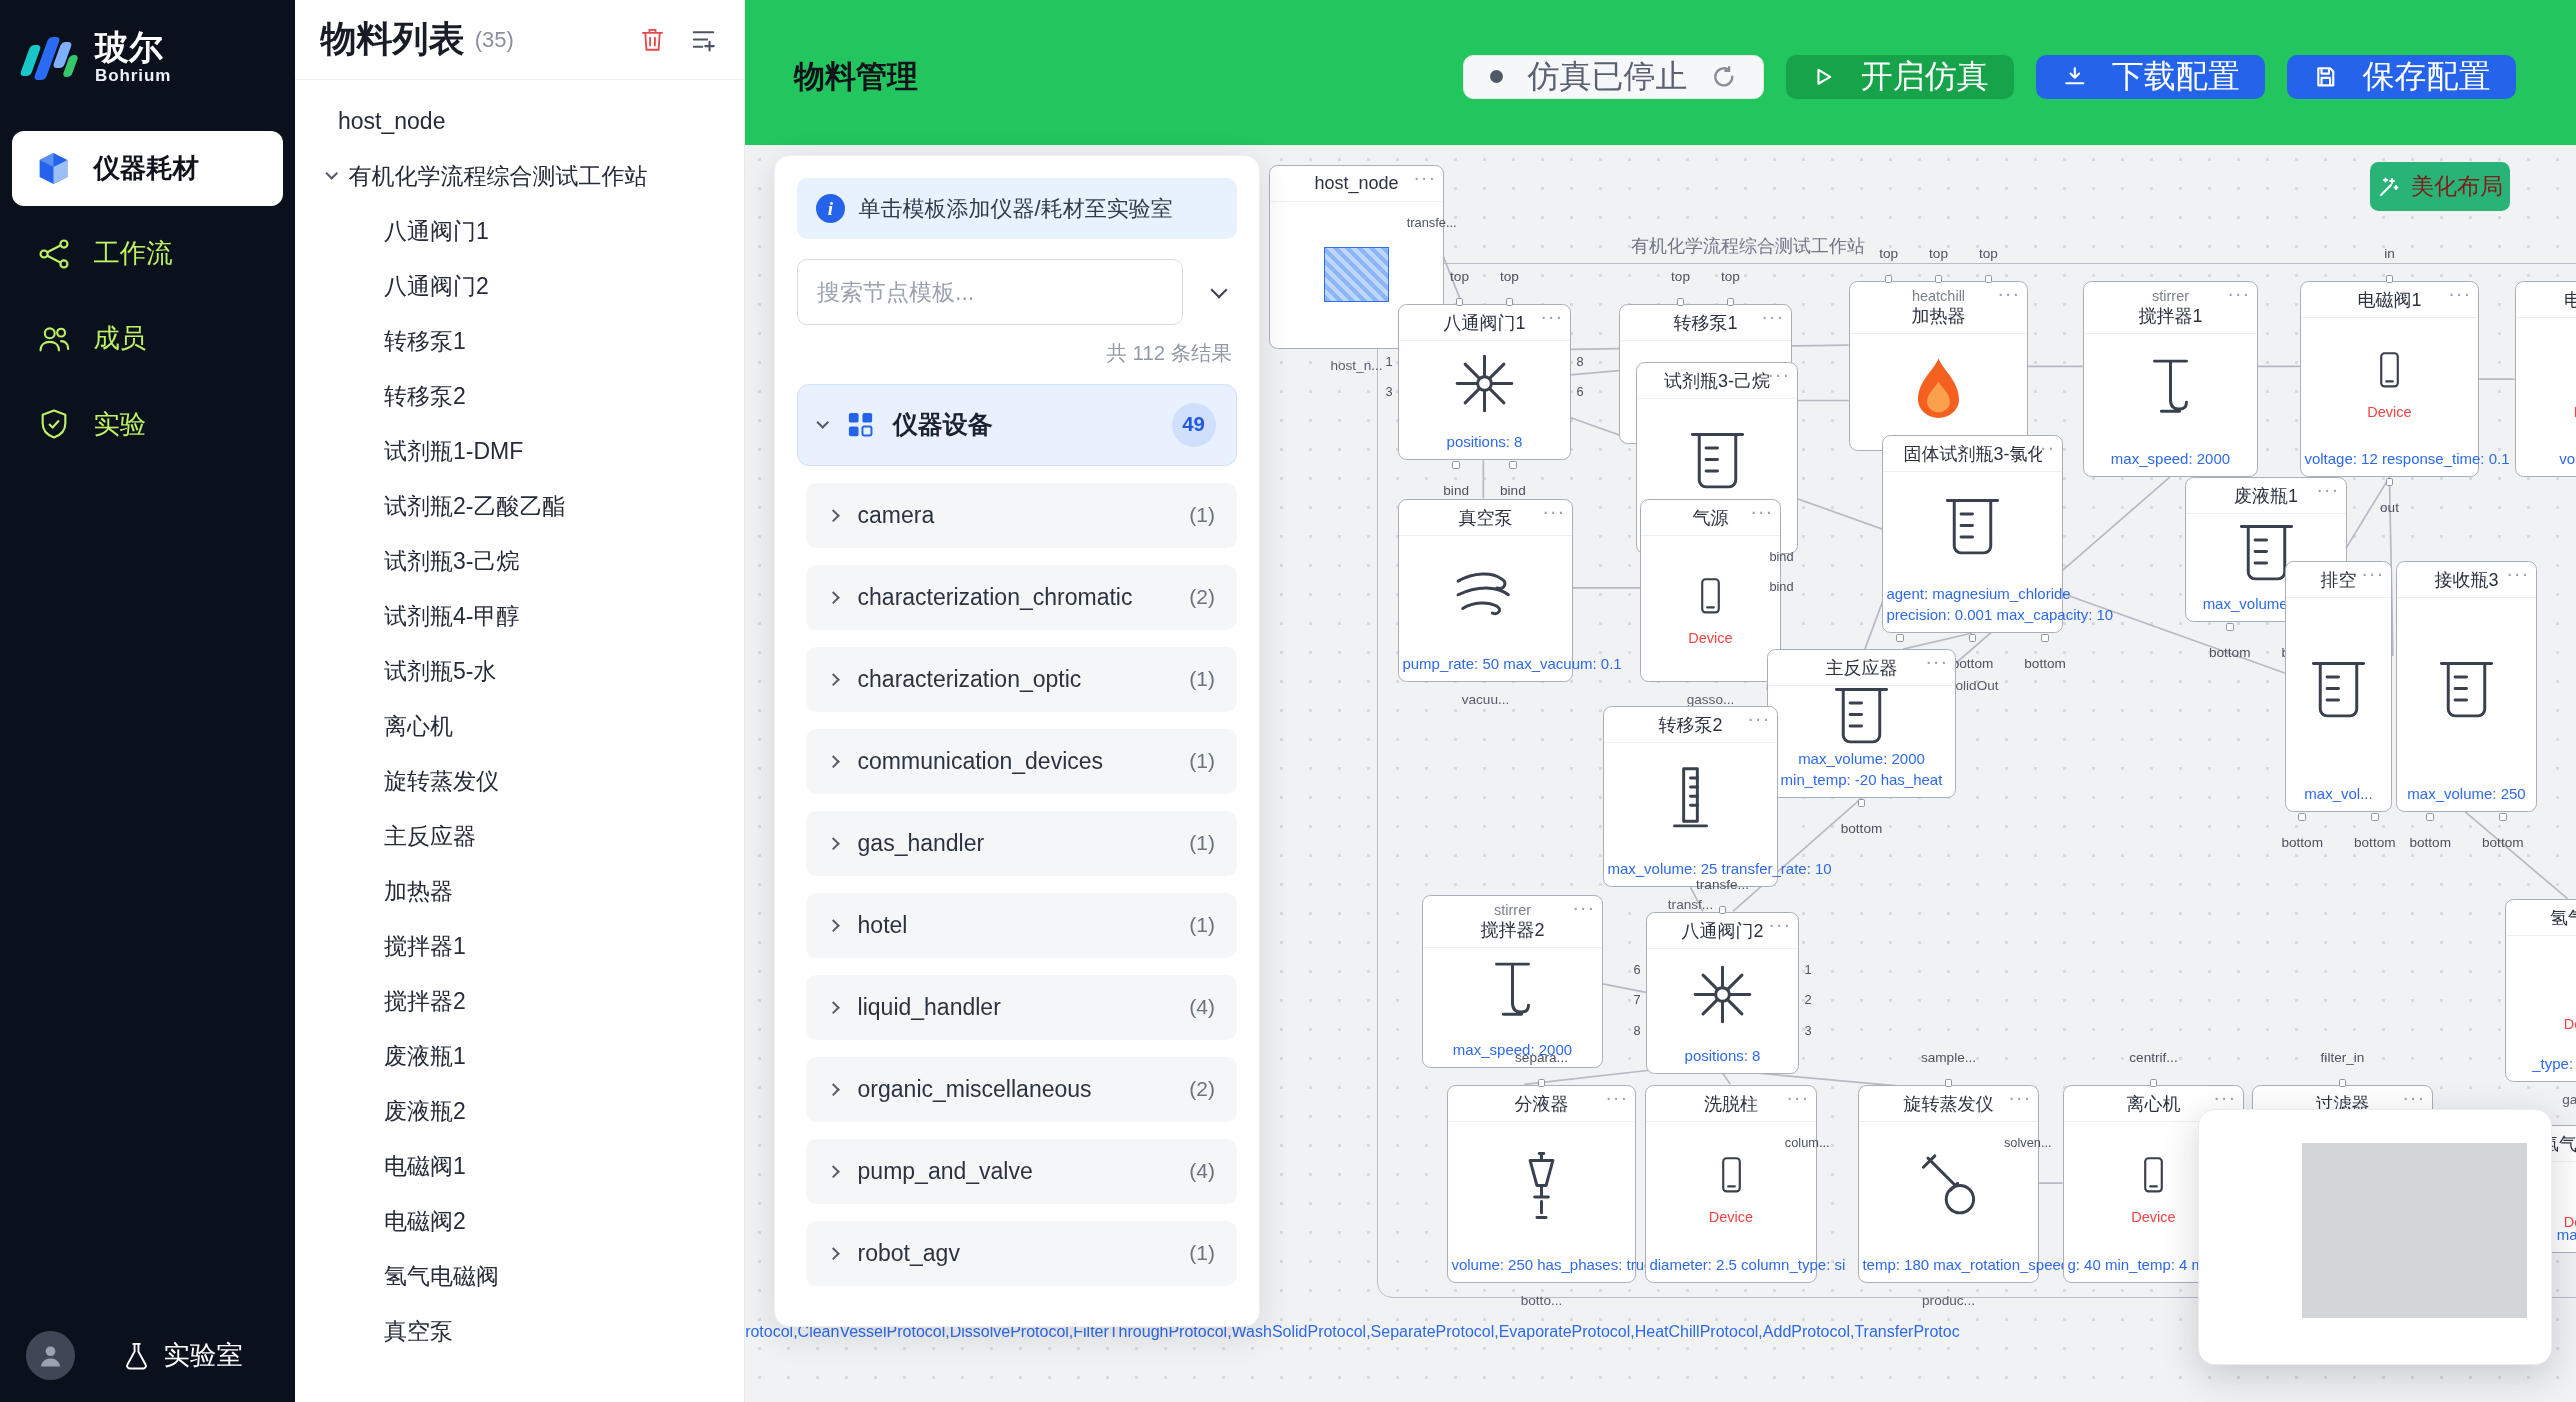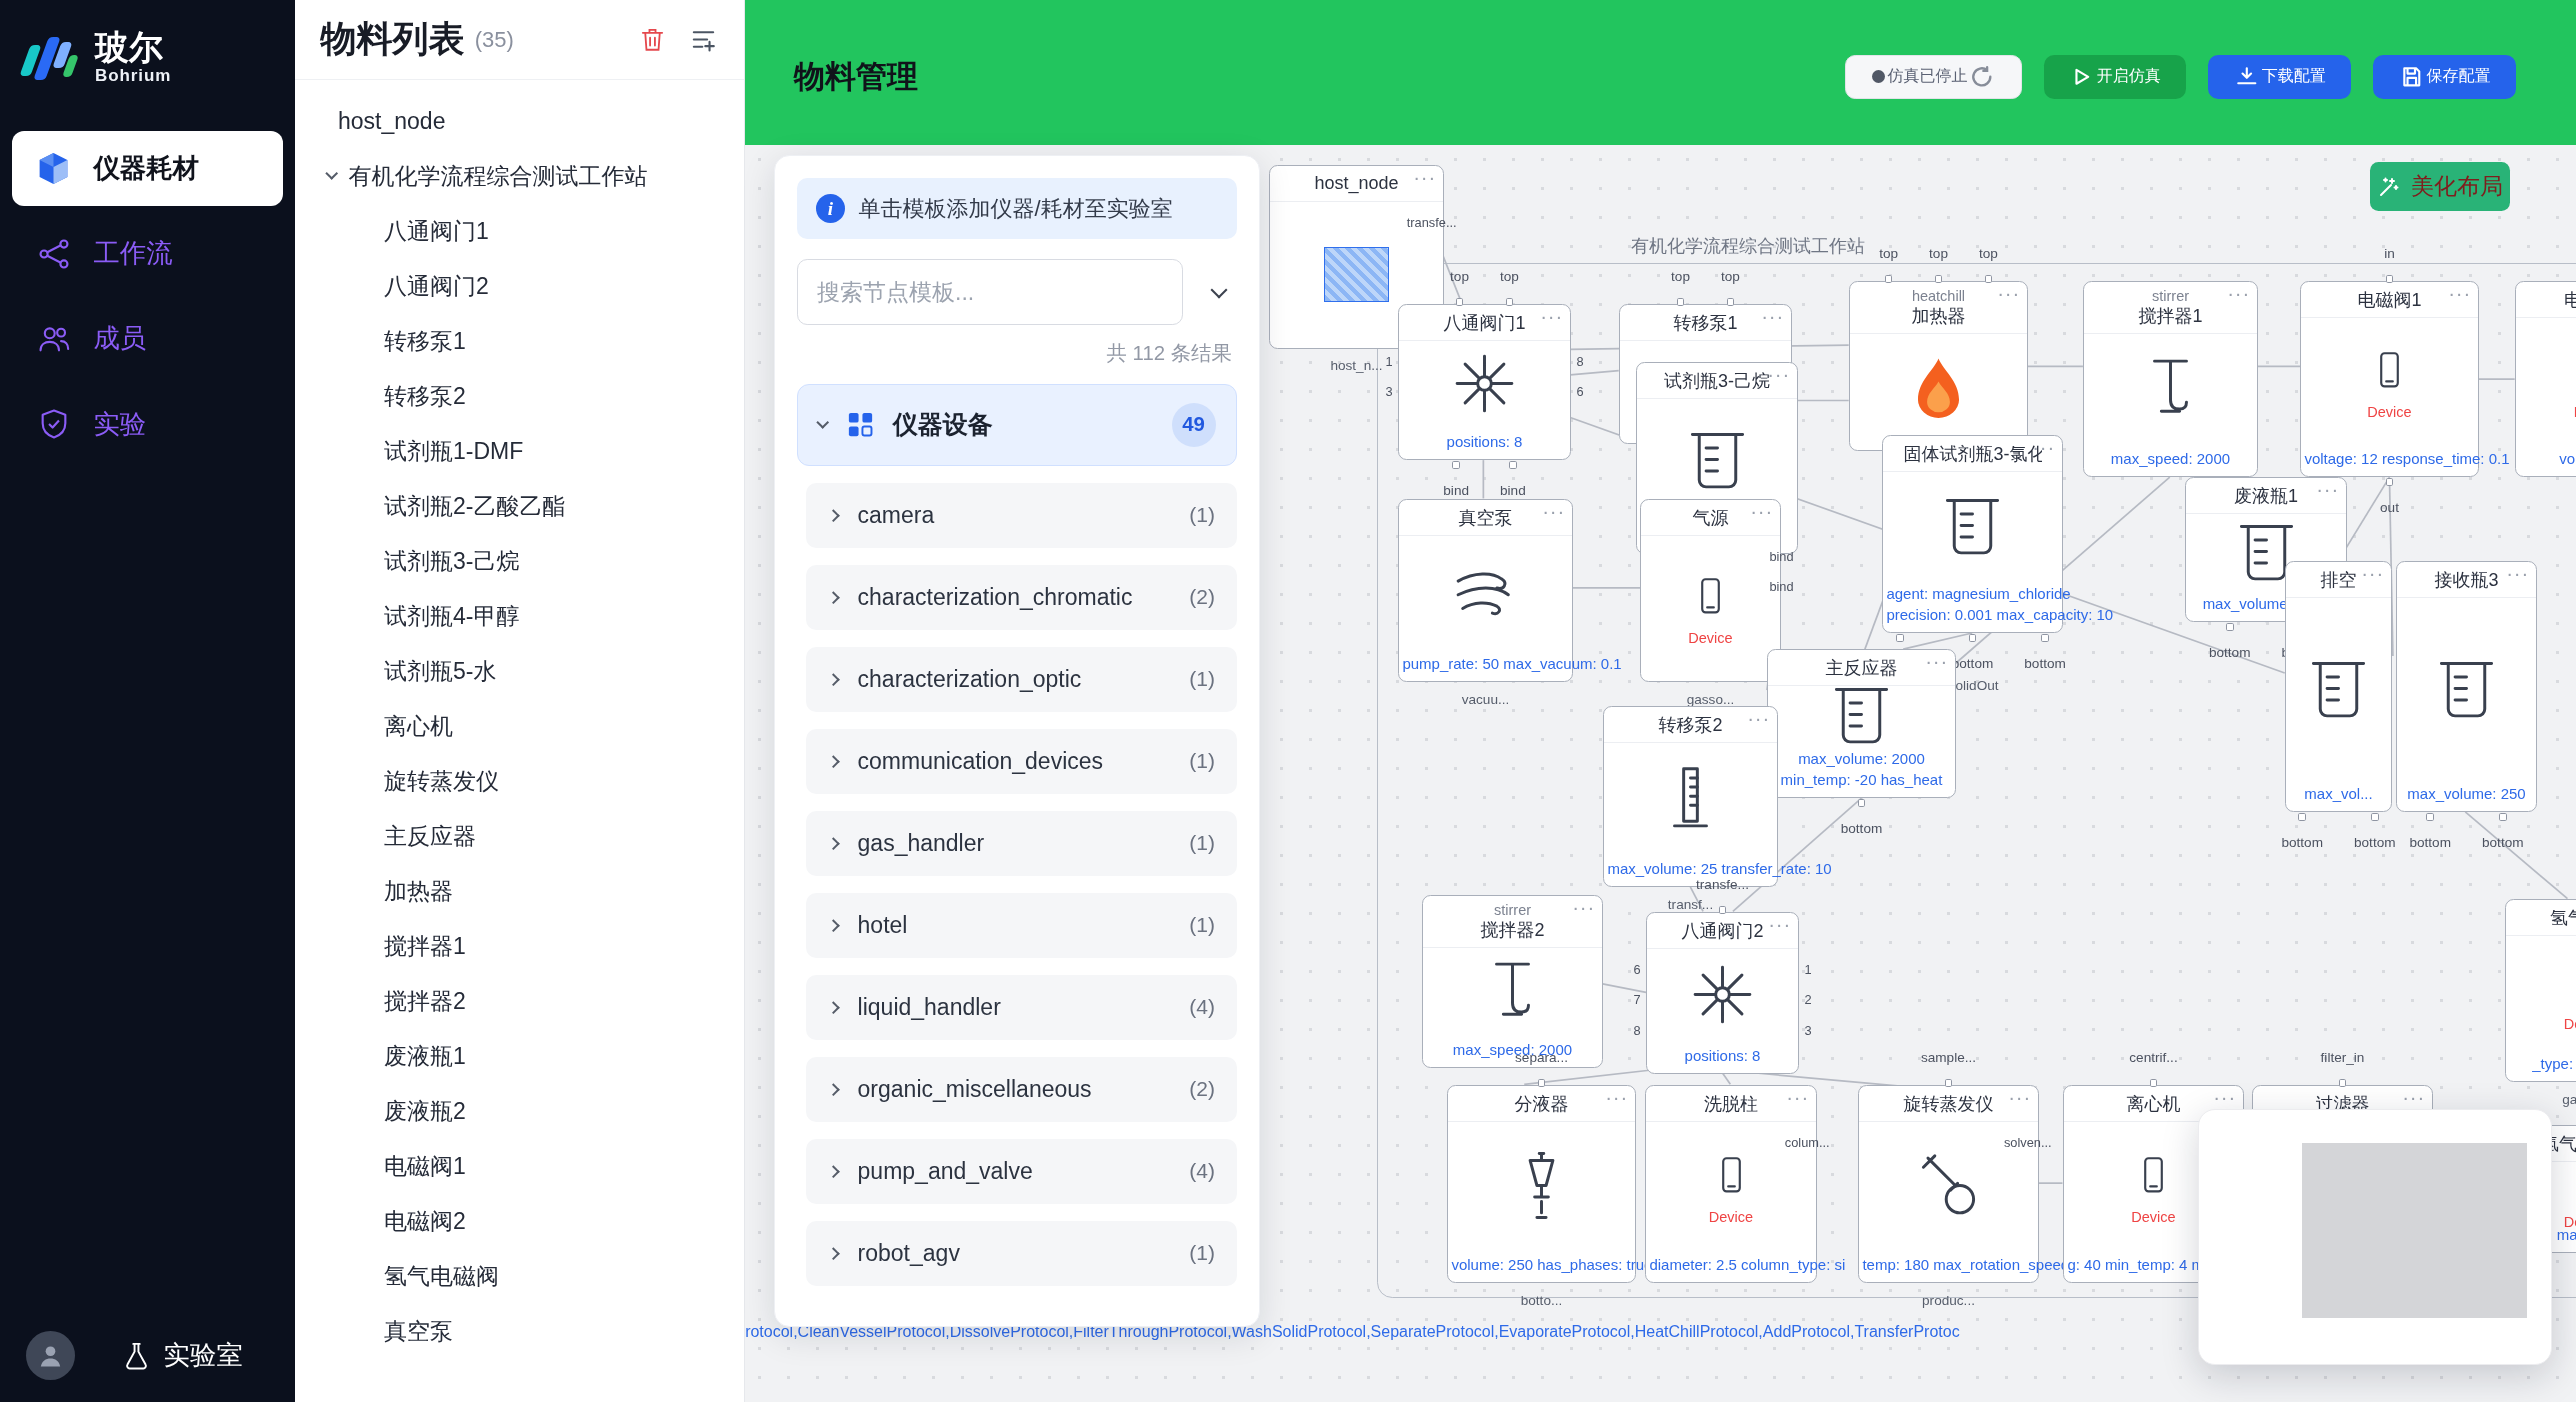--- a/index.html
+++ b/index.html
@@ -9,21 +9,21 @@
 
   
   .sidebar { width:295px; background:#0b101d; color:#c3c9d6; position:relative; flex-shrink:0; }
   .logo { display:flex; align-items:center; gap:17px; padding:29px 22px 31px; }
   .logo-mark { width:56px; height:49px; position:relative; flex-shrink:0; }
   .logo-mark i { position:absolute; border-radius:4.3px; transform:skewX(-20deg); }
   .logo-cn { font-size:34px; font-weight:bold; color:#fff; line-height:1.1; }
   .logo-en { font-size:17px; font-weight:bold; color:#eef1f7; letter-spacing:0.9px; }
   .side-menu { padding:13.6px 12px; display:flex; flex-direction:column; gap:10.2px; }
   .side-item { display:flex; align-items:center; gap:20.4px; height:75px; padding:0 22px;
-    border-radius:12px; font-size:26.4px; color:#8b5cf6; cursor:pointer; }
+    border-radius:12px; font-size:26.4px; color:#bef264; cursor:pointer; }
   .side-item.active { background:#fff; color:#10131c; font-weight:bold; }
   .s-icon { width:39px; height:39px; display:flex; align-items:center; justify-content:center; flex-shrink:0; }
   .side-user { position:absolute; left:25.6px; bottom:22px; display:flex; align-items:center; gap:46px; }
   .avatar { width:49px; height:49px; border-radius:50%; background:#3f4757; display:flex;
     align-items:center; justify-content:center; }
   .lab { display:flex; align-items:center; gap:12px; font-size:26.4px; color:#fff; }
 
   
   .listpanel { width:450px; background:#fff; border-right:0.9px solid #e6e8ec; display:flex;
     flex-direction:column; flex-shrink:0; }
@@ -39,22 +39,22 @@
   .chev { display:inline-block; width:9.4px; height:9.4px; border-right:2.1px solid #555c68;
     border-bottom:2.1px solid #555c68; transform:rotate(45deg); margin-top:-5.1px; flex-shrink:0;}
   .chev-r { transform:rotate(-45deg); margin-top:0; margin-left:1.7px; }
 
   
   .main { flex:1; display:flex; flex-direction:column; position:relative; min-width:0; }
   .main-header { height:145px; background:#22c55e; display:flex; align-items:center;
     padding:8px 60px 0 49px; flex-shrink:0; }
   .mh-title { font-size:31px; font-weight:bold; color:#10131a; }
   .mh-actions { margin-left:auto; display:flex; gap:22px; align-items:center; }
-  .btn { height:44px; border-radius:10.2px; display:flex; align-items:center; gap:2px;
-    padding:0 25.6px; font-size:16px; cursor:pointer; border:none; white-space:nowrap; }
+  .btn { height:44px; border-radius:10.2px; display:flex; align-items:center; gap:24px;
+    padding:0 25.6px; font-size:32px; cursor:pointer; border:none; white-space:nowrap; }
   .btn-status { background:#f6f7f9; border:1.3px solid #e2e4e9; color:#5a6173; }
   .dot { width:13.6px; height:13.6px; border-radius:50%; background:#515866; }
   .btn-green { background:#17a34a; color:#fff; }
   .btn-blue { background:#2563eb; color:#fff; }
 
   
   .canvas { flex:1; position:relative; overflow:hidden; background:#f1f2f4;
     background-image:radial-gradient(circle,#d8dade 1.8px,transparent 1.8px); background-size:29px 29px; }
   #edges { position:absolute; left:0; top:0; z-index:1; }
   #edges line { stroke:#b6bac3; stroke-width:2; }

